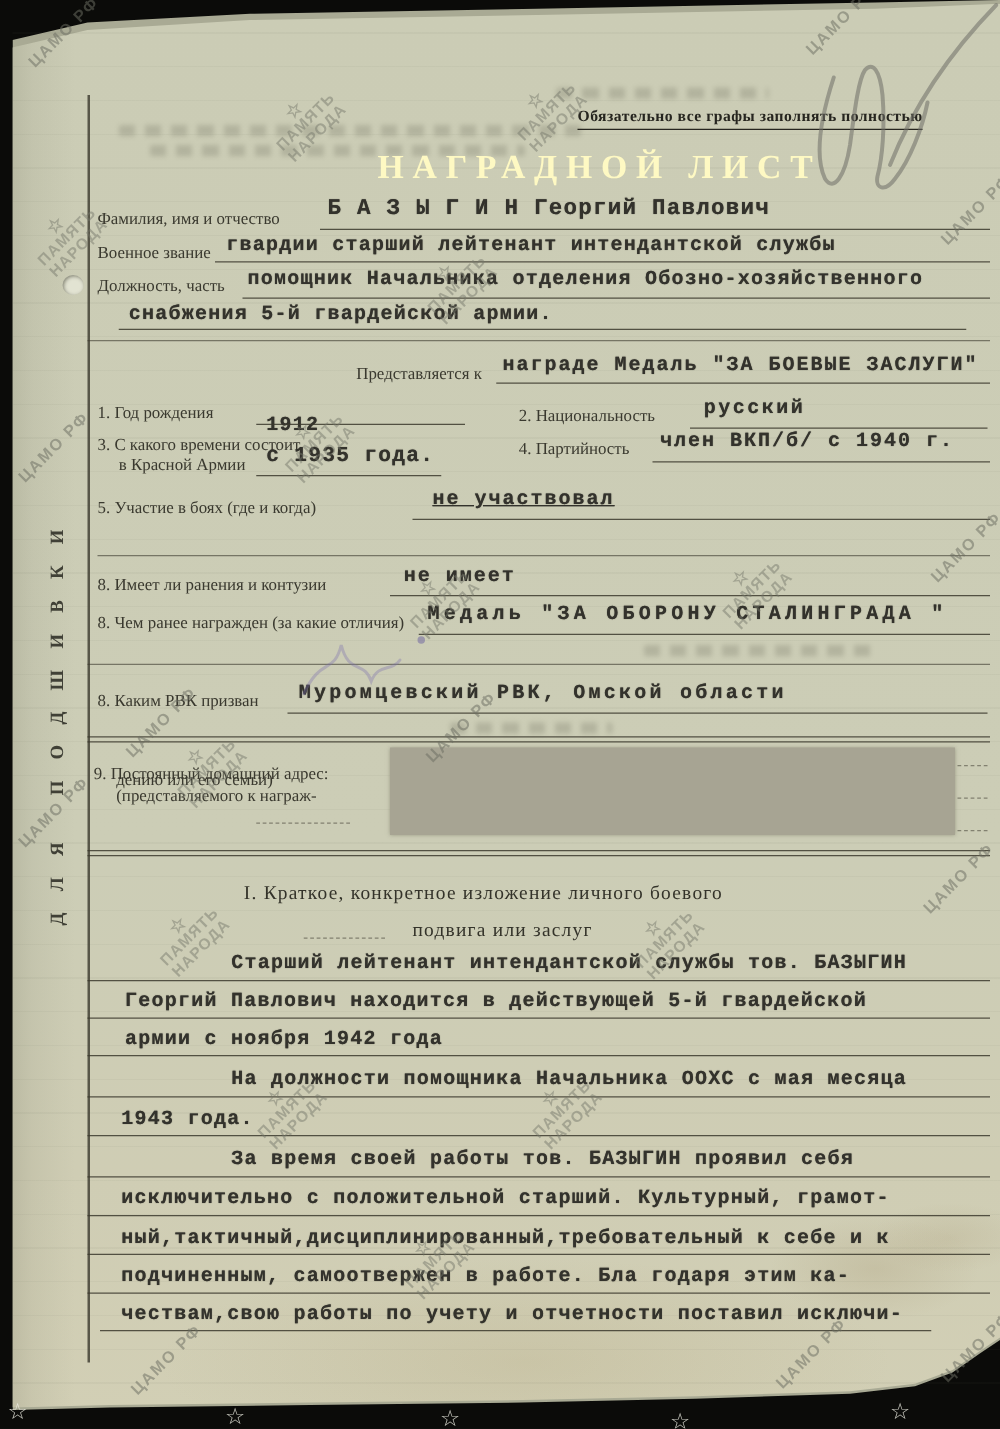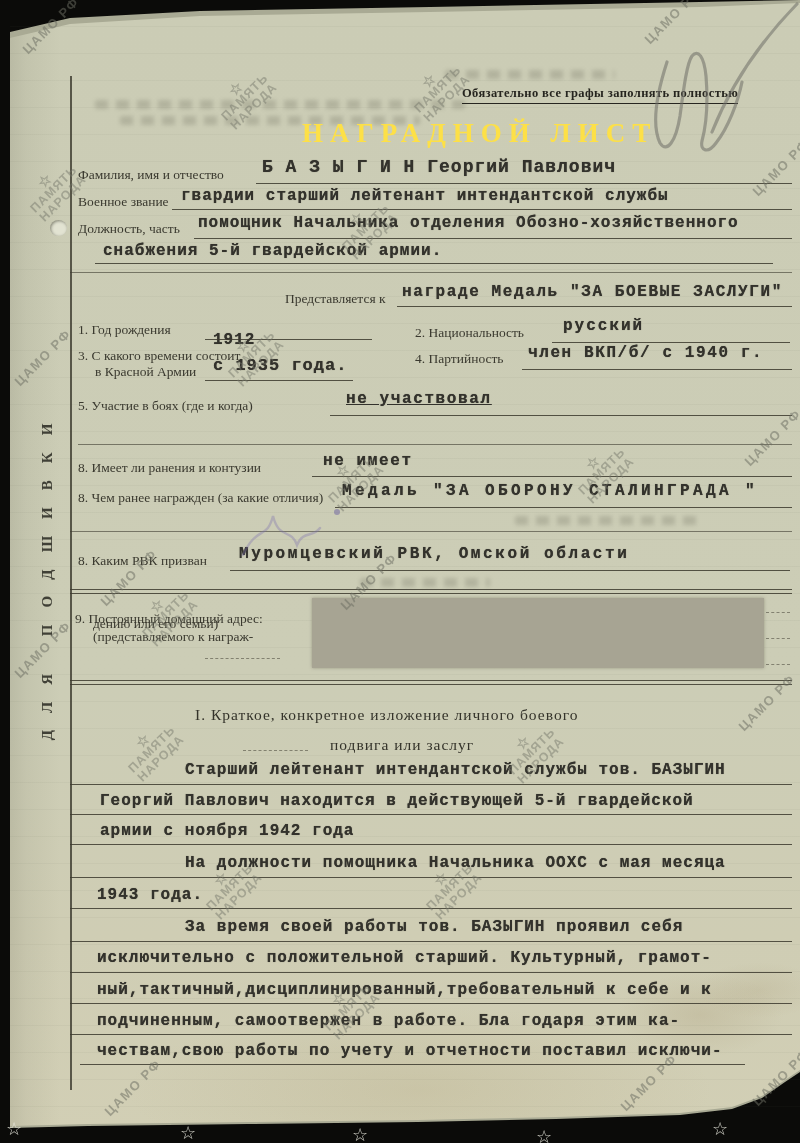--- a/index.html
+++ b/index.html
@@ -18,21 +18,21 @@
   .ruling{position:absolute;left:10px;right:0;top:0;height:1126px;opacity:.55;pointer-events:none;
     background:repeating-linear-gradient(180deg, transparent 0 26px, rgba(95,100,82,.10) 26px 27px);}
   .lbl{position:absolute;color:#3a392f;font-size:13.5px;white-space:nowrap;}
   .typed{position:absolute;font-family:"Liberation Mono","DejaVu Sans Mono",monospace;
          font-weight:bold;color:#33322c;font-size:16px;letter-spacing:1px;white-space:nowrap;
          text-shadow:0 0 .7px rgba(45,45,38,.85);}
   .rule{position:absolute;height:0;border-top:1.3px solid rgba(60,58,46,.85);}
   .rule.soft{border-top-color:rgba(60,58,46,.6);}
   .dash{position:absolute;height:0;border-top:1.6px dashed rgba(70,68,55,.55);}
   .vline{position:absolute;width:1.6px;background:rgba(58,56,45,.8);}
-  .title{position:absolute;font-weight:bold;color:#fde047;font-size:27px;letter-spacing:7px;white-space:nowrap;}
+  .title{position:absolute;font-weight:bold;color:#fef9c3;font-size:27px;letter-spacing:7px;white-space:nowrap;}
   .note{position:absolute;font-weight:bold;color:#26251f;font-size:12.5px;letter-spacing:.4px;
         border-bottom:1.4px solid #26251f;padding-bottom:2px;white-space:nowrap;}
   .h-narr{position:absolute;color:#34332a;font-size:15.5px;letter-spacing:1px;white-space:nowrap;}
   .wm{position:absolute;color:rgba(108,110,97,.52);font-weight:bold;white-space:nowrap;
       transform:rotate(-45deg);pointer-events:none;}
   .wm-camo{font-size:13px;letter-spacing:1.5px;font-family:"Liberation Sans",sans-serif;}
   .wm-pn{font-size:12.5px;line-height:13px;text-align:center;letter-spacing:1px;
          font-family:"Liberation Sans",sans-serif;color:rgba(118,120,106,.48);}
   .wm-pn .st{display:block;font-size:15px;line-height:13px;}
   .bstar{position:absolute;color:rgba(235,235,225,.85);font-size:18px;pointer-events:none;}

